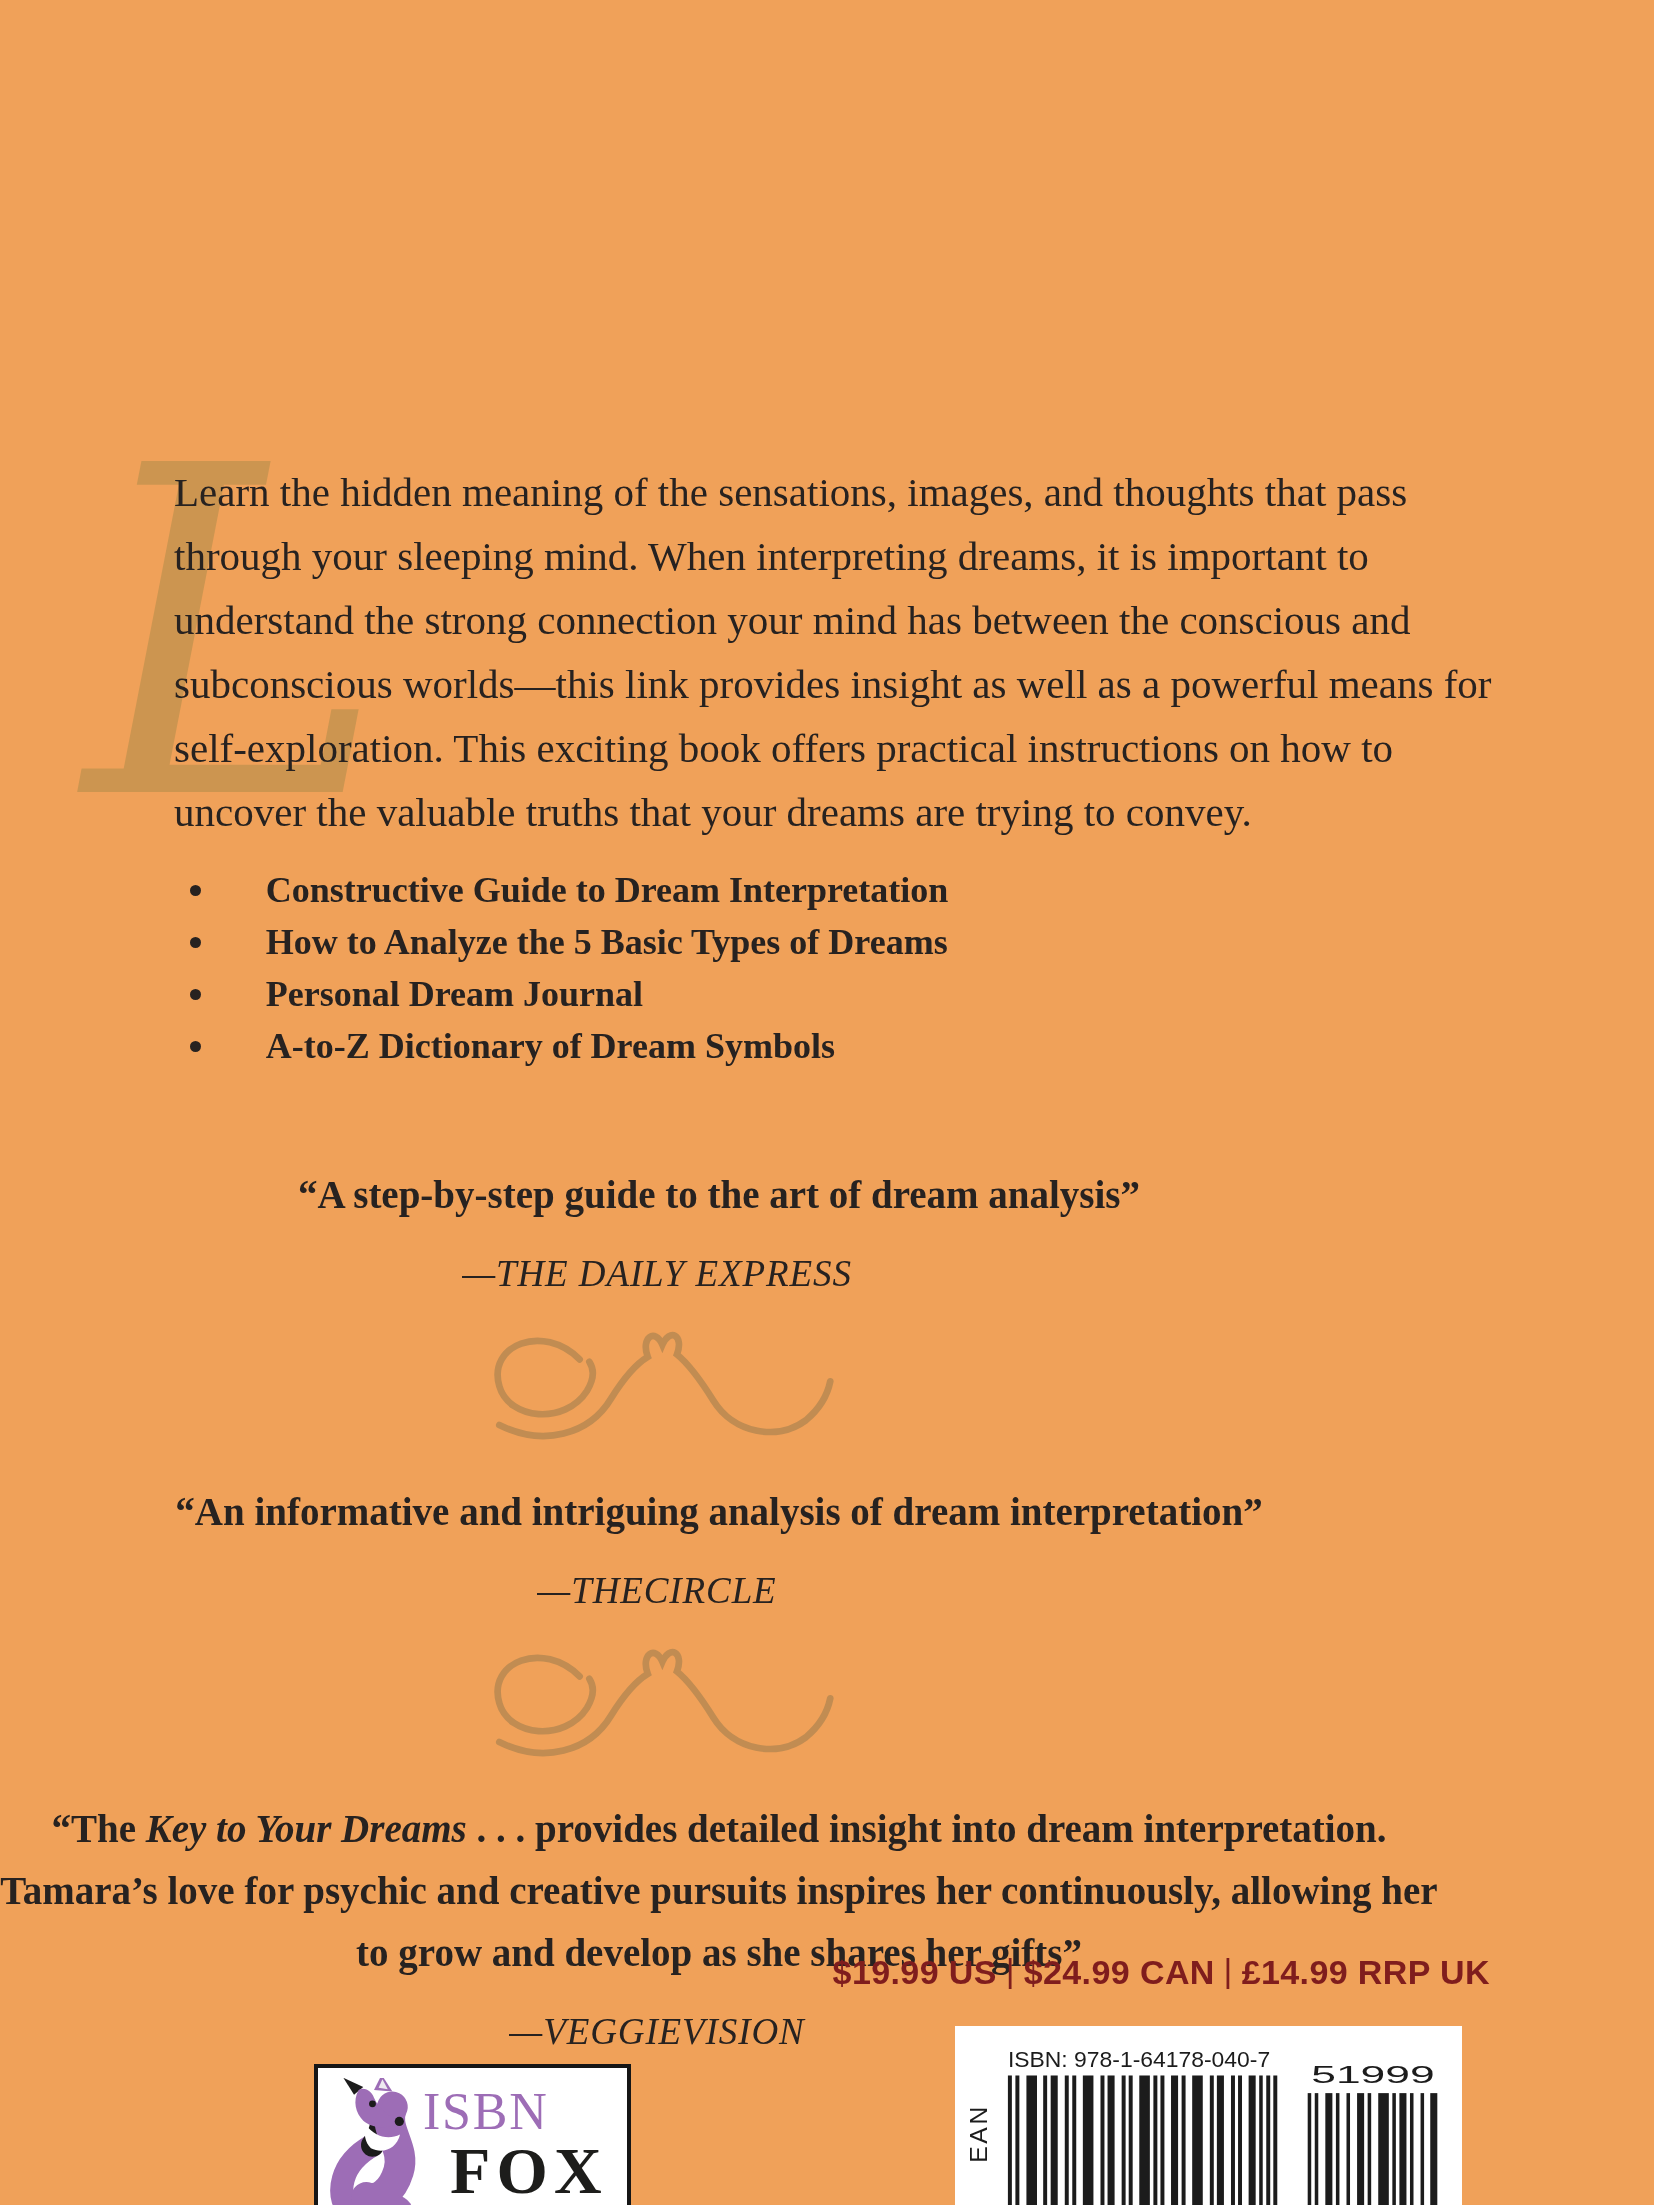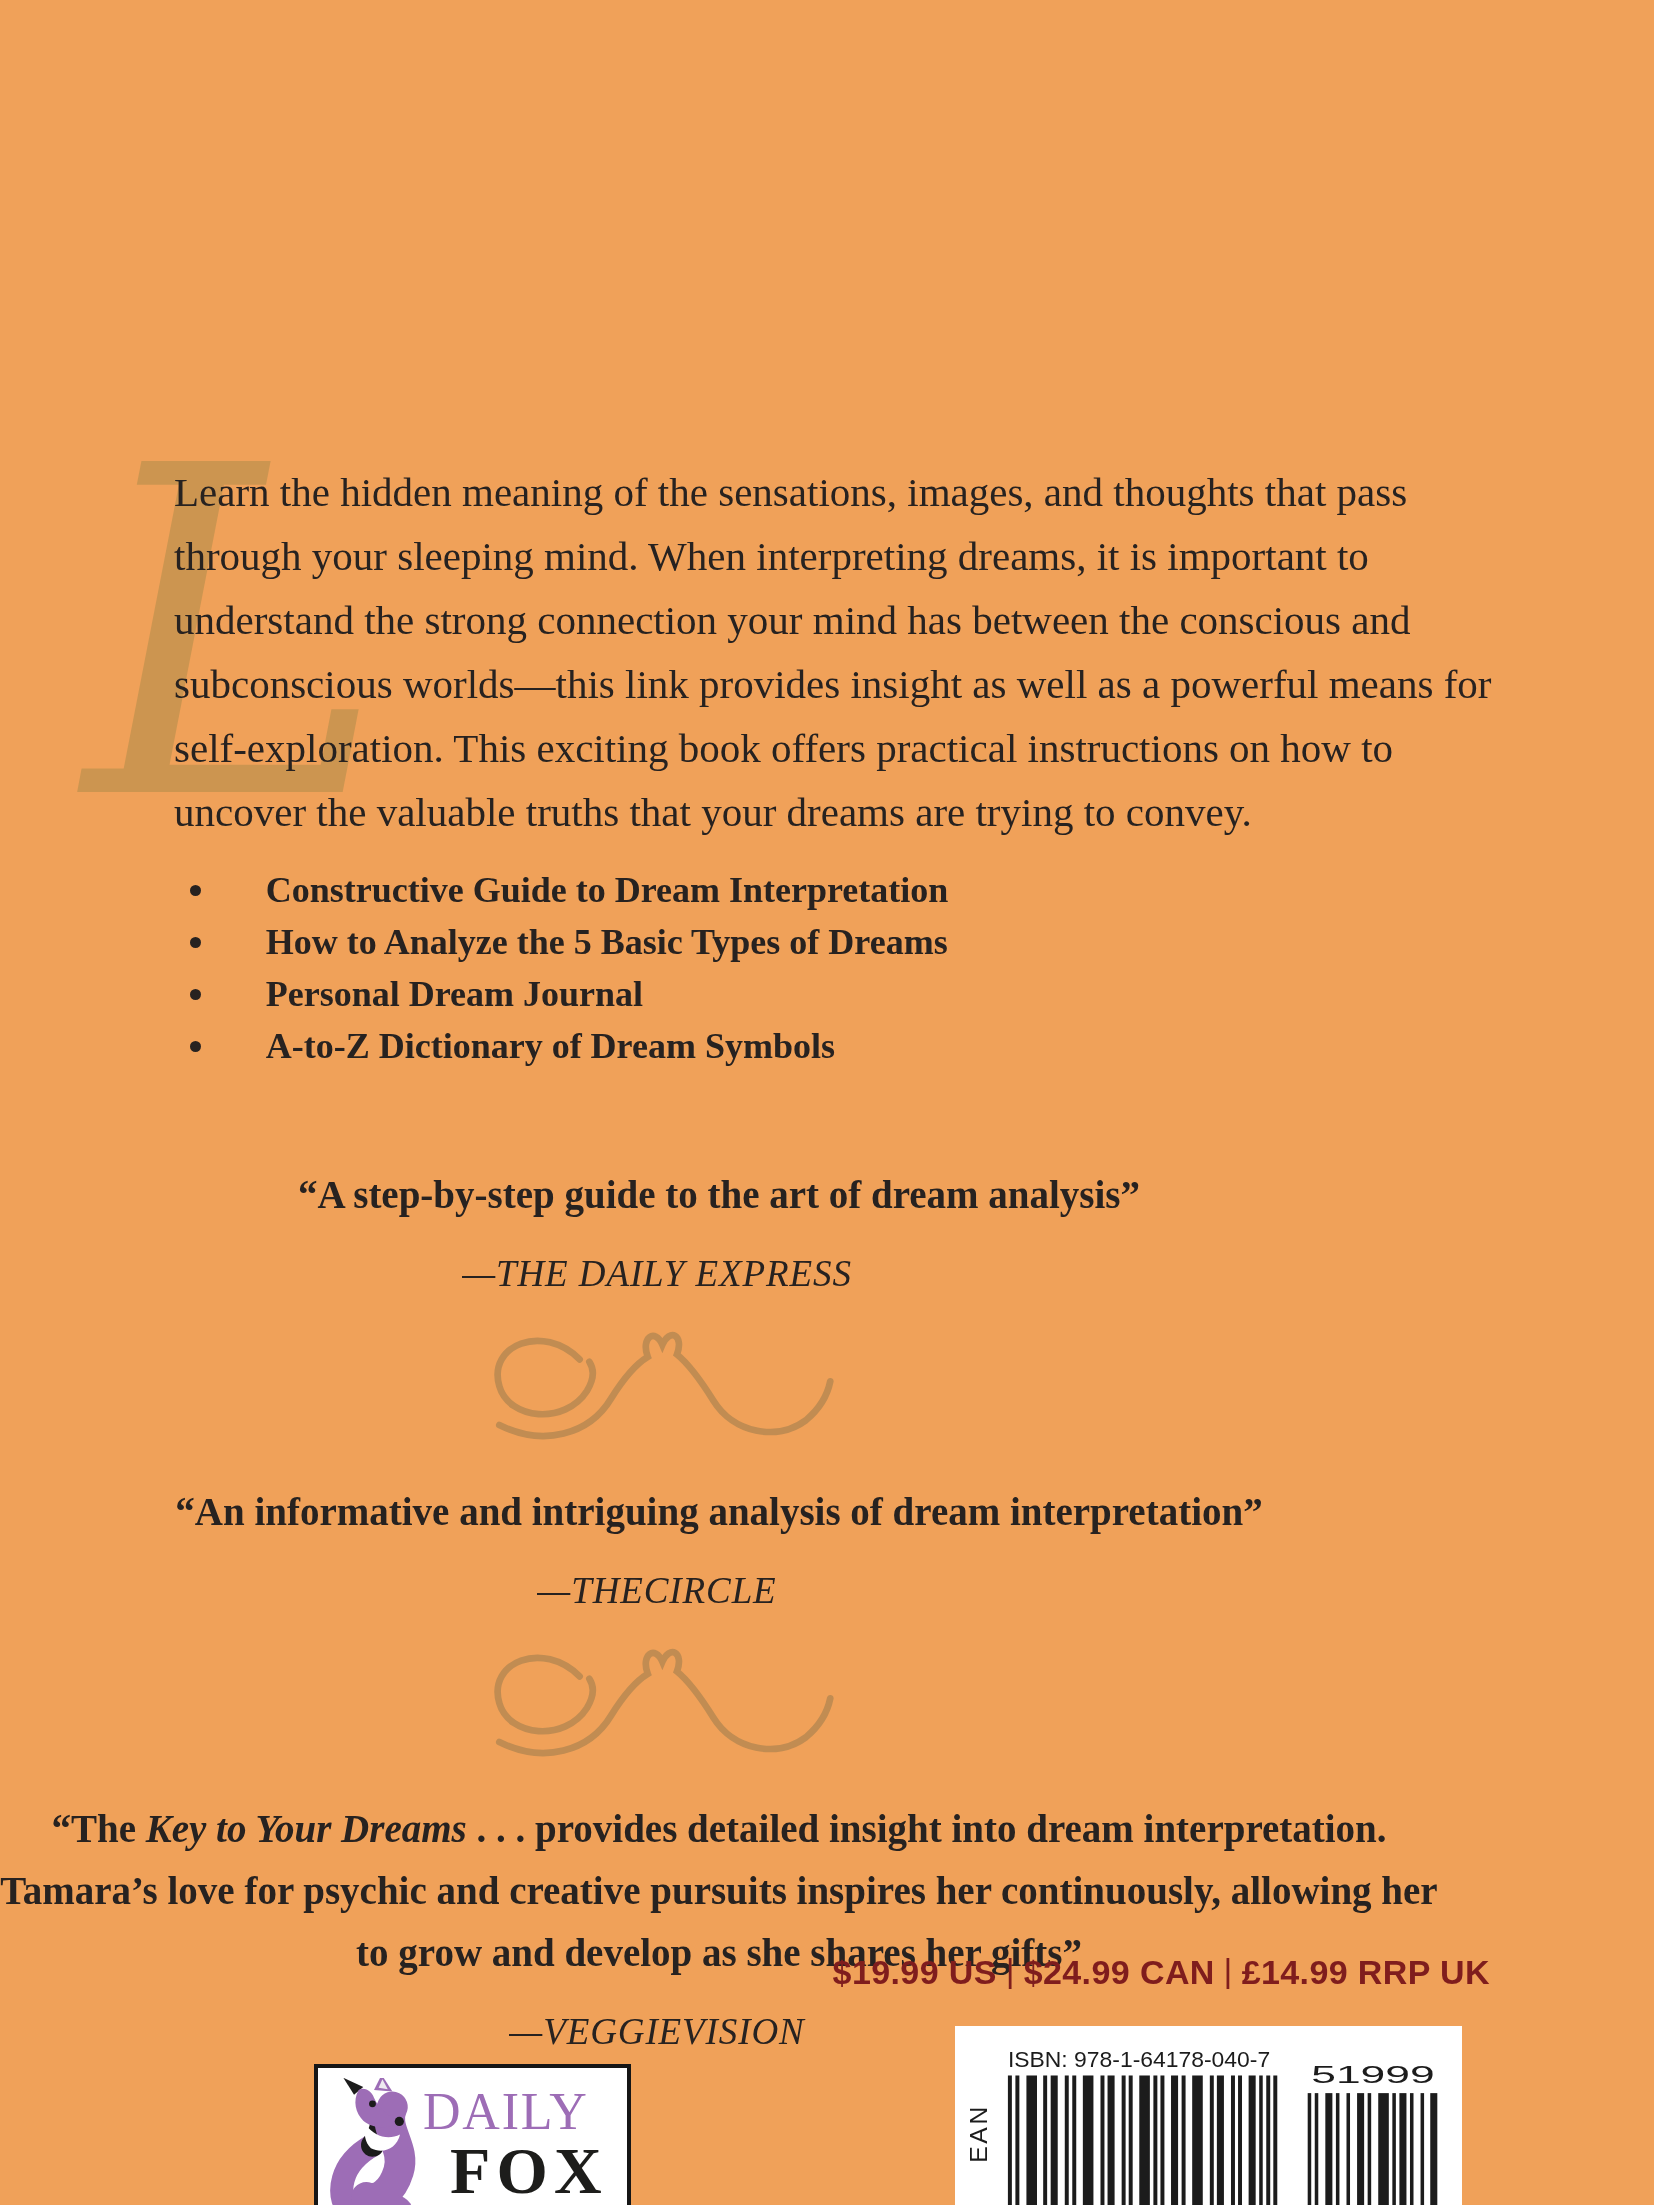--- a/index.html
+++ b/index.html
@@ -149,21 +149,21 @@
       <path d="M50,58 C60,72 78,78 94,70 C90,88 72,96 56,88 C48,80 46,68 50,58 Z" fill="#ffffff"></path>
 
       <polygon points="34,18 20,-4 46,8" fill="#1c1c1c"></polygon>
       <polygon points="60,12 70,-8 84,14" fill="#9d6db6"></polygon>
       <polygon points="66,9 71,-2 78,11" fill="#eeeaf0"></polygon>
 
       <path d="M40,12 C32,26 36,42 46,52 C58,62 76,64 94,54 C80,46 66,36 60,22 C56,12 46,8 40,12 Z" fill="#9d6db6"></path>
       <circle cx="58" cy="30" r="4.5" fill="#1c1c1c"></circle>
       <circle cx="93" cy="53" r="6" fill="#1c1c1c"></circle>
     </svg>
-    <span class="logo-quiet">DAILY</span>
+    <span class="logo-quiet">ISBN</span>
     <span class="logo-foxword">FOX</span>
     <span class="logo-designs">DESIGNS</span>
 
   </div>
 
   <div class="barcode">
     <svg viewBox="0 0 1150 528">
 
       <text class="bc-text" x="120" y="92" font-size="52">ISBN: 978-1-64178-040-7</text>
 

